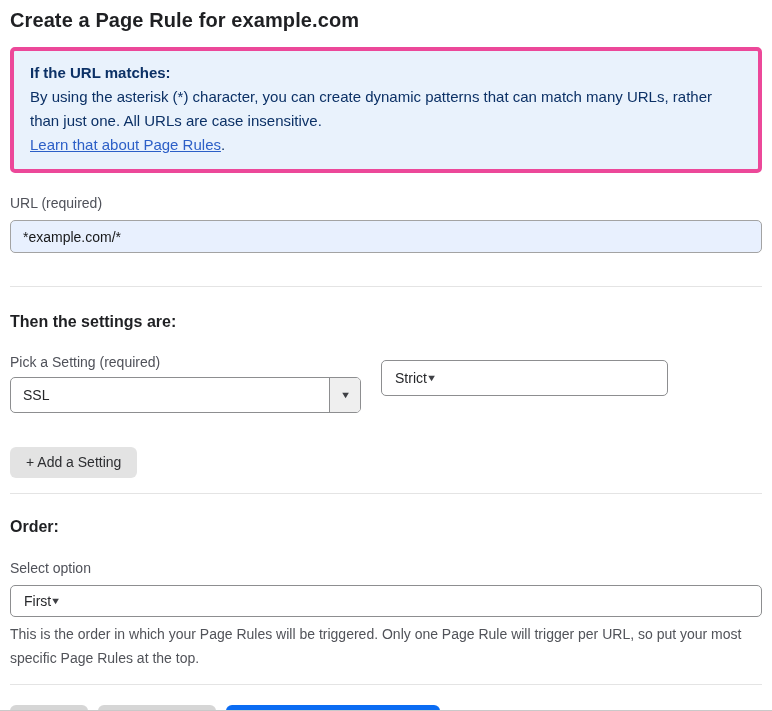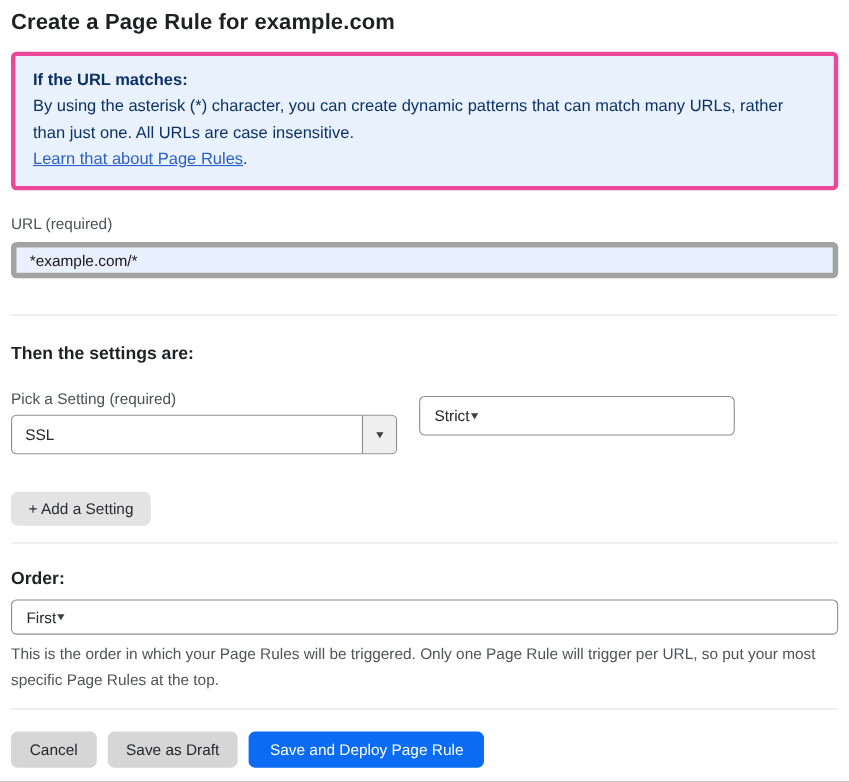--- a/index.html
+++ b/index.html
@@ -50,21 +50,21 @@
     color: #4f5159;
   }
 
   
   .url-label { margin-top: 22px; }
   input.url-input {
     margin-top: 8px;
     width: 100%;
     height: 33px;
     background: #e8f0fe;
-    border: 5px solid #a3a3a3;
+    border: 1px solid #a3a3a3;
     border-radius: 5px;
     padding: 0 12px;
     font-family: "Liberation Sans", "DejaVu Sans", sans-serif;
     font-size: 14px;
     color: #17181a;
     outline: none;
   }
 
   hr.divider {
     border: none;
@@ -230,20 +230,21 @@
       </div>
     </div>
   </div>
 
   <button class="btn-light-gray add-setting-btn">+ Add a Setting</button>
 
   <hr class="divider divider-2">
 
   <h2 class="section-heading order-heading">Order:</h2>
 
+  <label class="field-label order-select-label">Select option</label>
   <div class="selectbox full">
     <span>First</span>
     <span class="arrow-icon">▼</span>
   </div>
 
   <p class="help-text">This is the order in which your Page Rules will be triggered. Only one Page Rule will trigger per URL, so put your most specific Page Rules at the top.</p>
 
   <hr class="divider divider-3">
 
   <div class="footer-actions">

